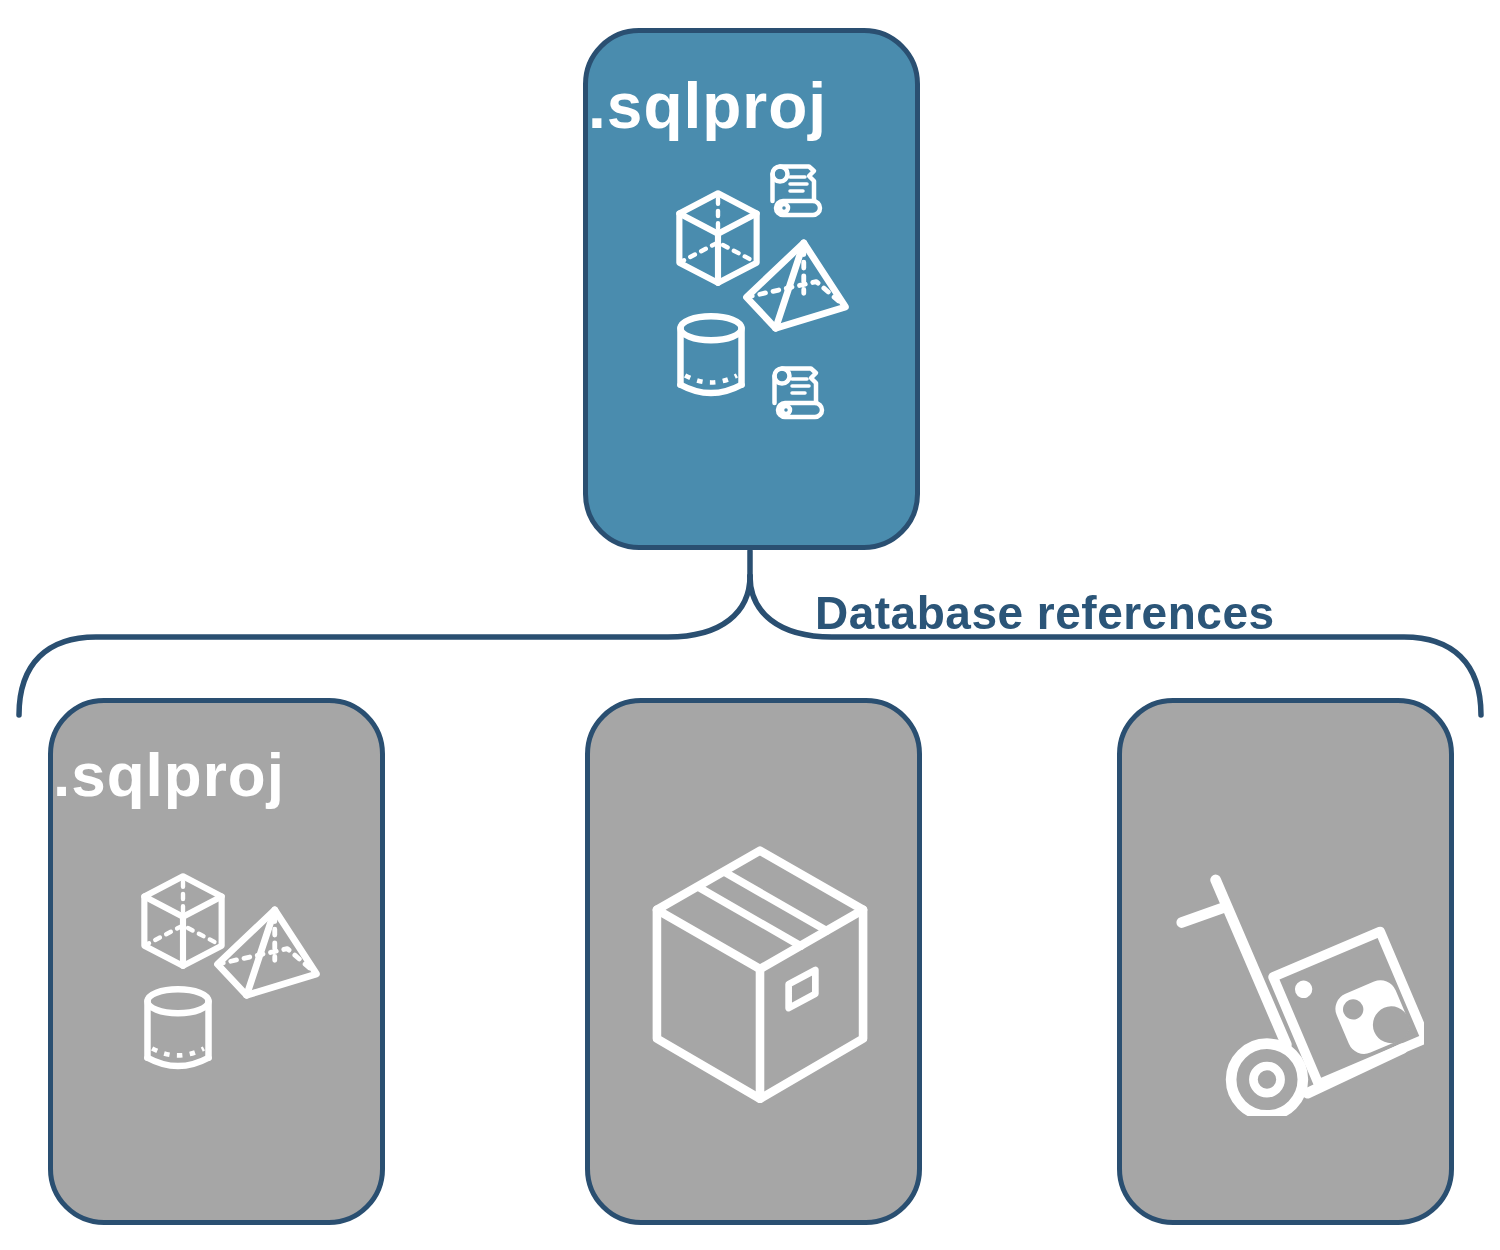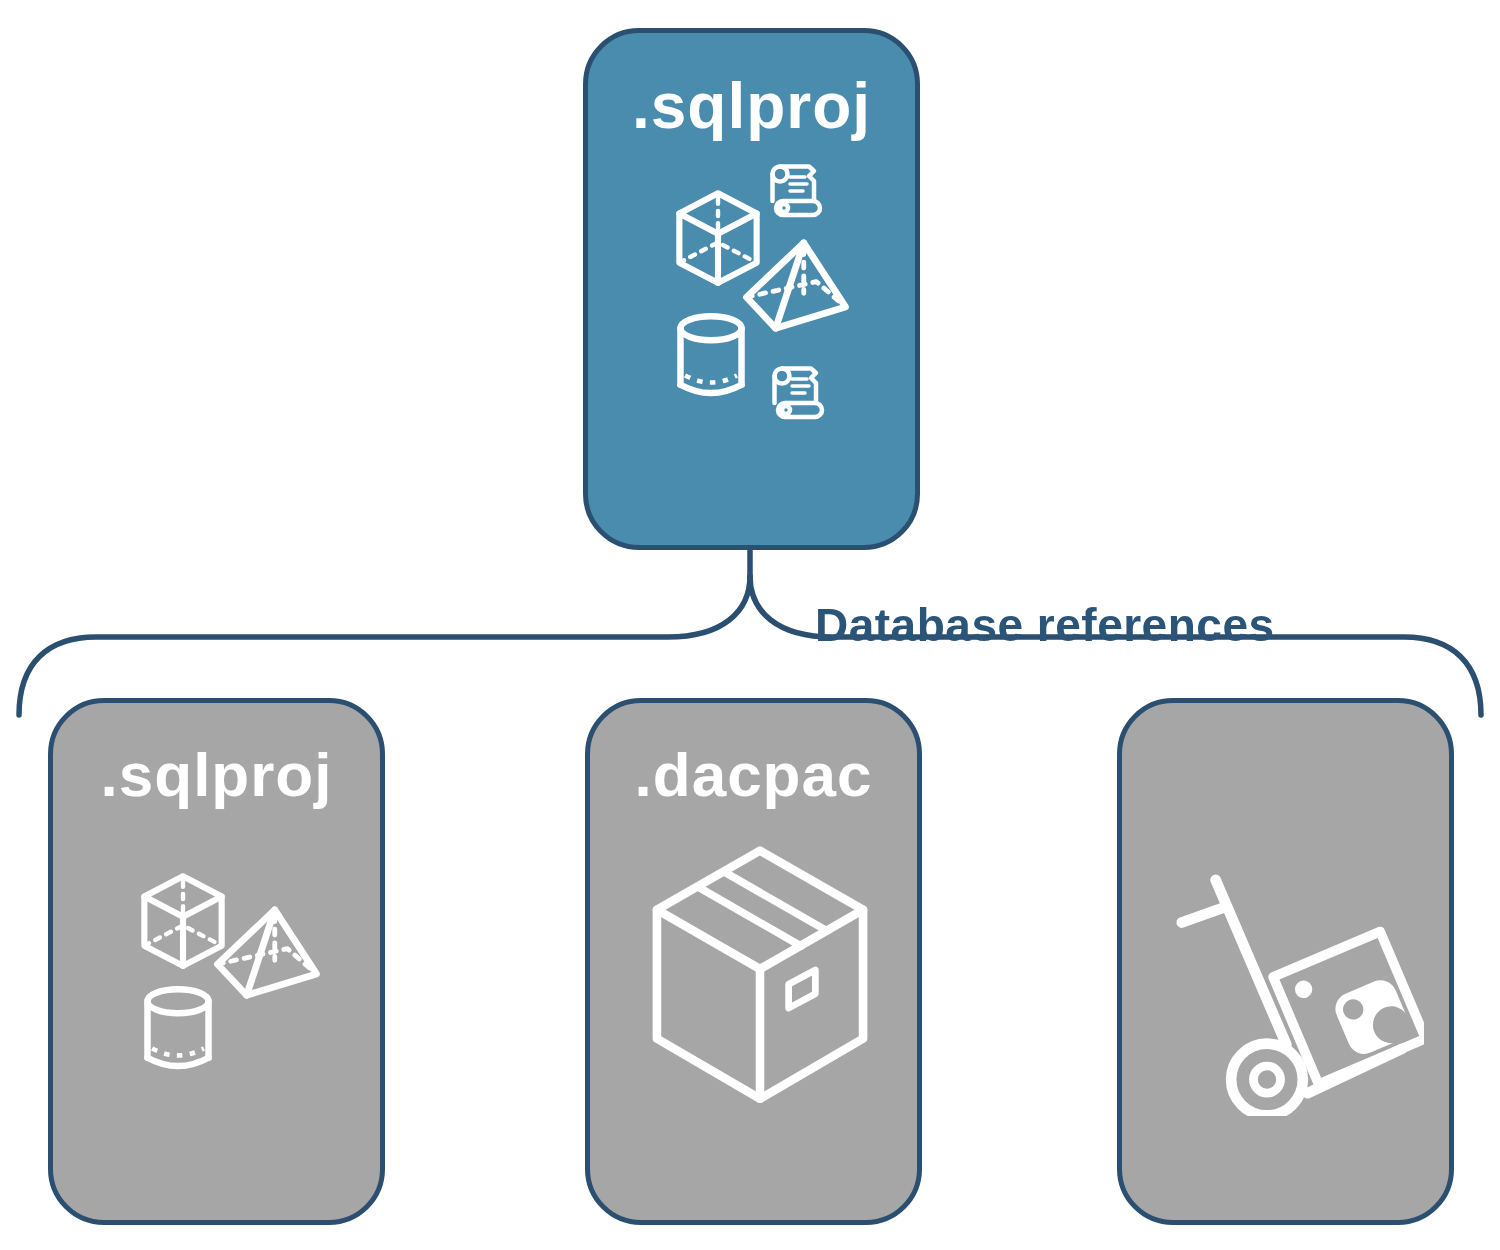--- a/index.html
+++ b/index.html
@@ -15,27 +15,27 @@
   .defs{position:absolute;width:0;height:0;overflow:hidden;}
   .connector{position:absolute;left:0;top:0;width:1500px;height:1250px;pointer-events:none;}
   .connector path{fill:none;stroke:var(--border);stroke-width:5.5;stroke-linecap:round;}
   .card{position:absolute;border:5px solid var(--border);border-radius:56px;}
   .card.root{left:583px;top:28px;width:337px;height:522px;background:var(--root-fill);}
   .card.child{top:698px;width:337px;height:527px;background:var(--child-fill);}
   .card.c1{left:48px;}
   .card.c2{left:585px;}
   .card.c3{left:1117px;}
   .card-title{
-    text-align:center;color:#ffffff;font-weight:700;
+    color:#ffffff;font-weight:700;
     font-size:62px;margin-top:36px;letter-spacing:1px;
   }
   .card.root .card-title{font-size:64px;}
   .icon{position:absolute;display:block;}
   .conn-label{
-    position:absolute;left:815px;top:598px;width:470px;
+    position:absolute;left:815px;top:586px;width:470px;
     color:var(--label-text);font-weight:700;font-size:46px;letter-spacing:0.5px;
     white-space:nowrap;
   }
 </style>
 </head>
 <body>
 
 <div class="canvas">
 
   <svg class="defs" xmlns="http://www.w3.org/2000/svg" aria-hidden="true">
@@ -140,21 +140,20 @@
       </svg>
     <svg class="icon" style="left:158px;top:203px;width:112px;height:97px">
         <use href="#sym-pyramid"></use>
       </svg>
     <svg class="icon" style="left:88px;top:281px;width:74px;height:92px">
         <use href="#sym-cylinder"></use>
       </svg>
   </div>
 
   <div class="card child c2">
-    <div class="card-title">.dacpac</div>
     <svg class="icon" style="left:52px;top:140px;width:236px;height:272px">
         <use href="#sym-package"></use>
       </svg>
   </div>
 
   <div class="card child c3">
     <svg class="icon" style="left:50px;top:155px;width:252px;height:258px">
         <use href="#sym-nuget"></use>
       </svg>
   </div>

